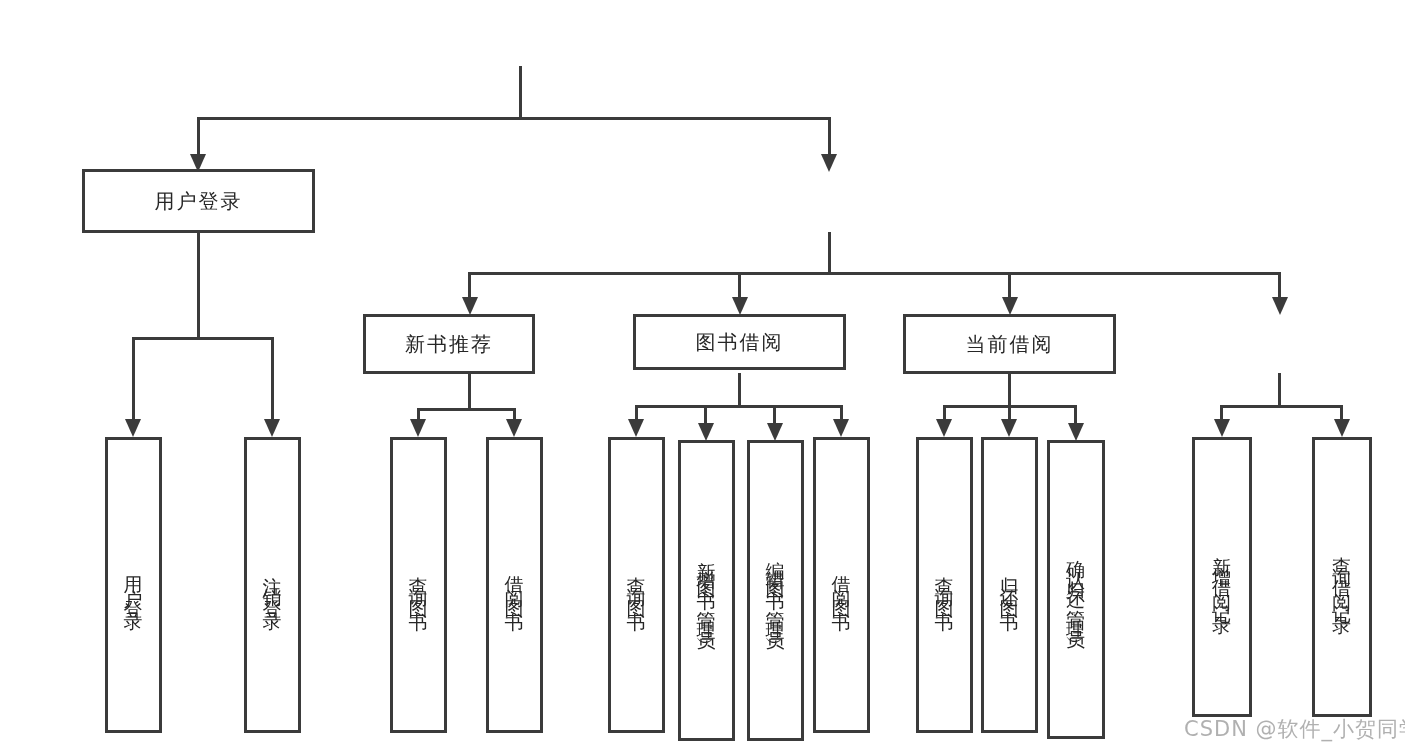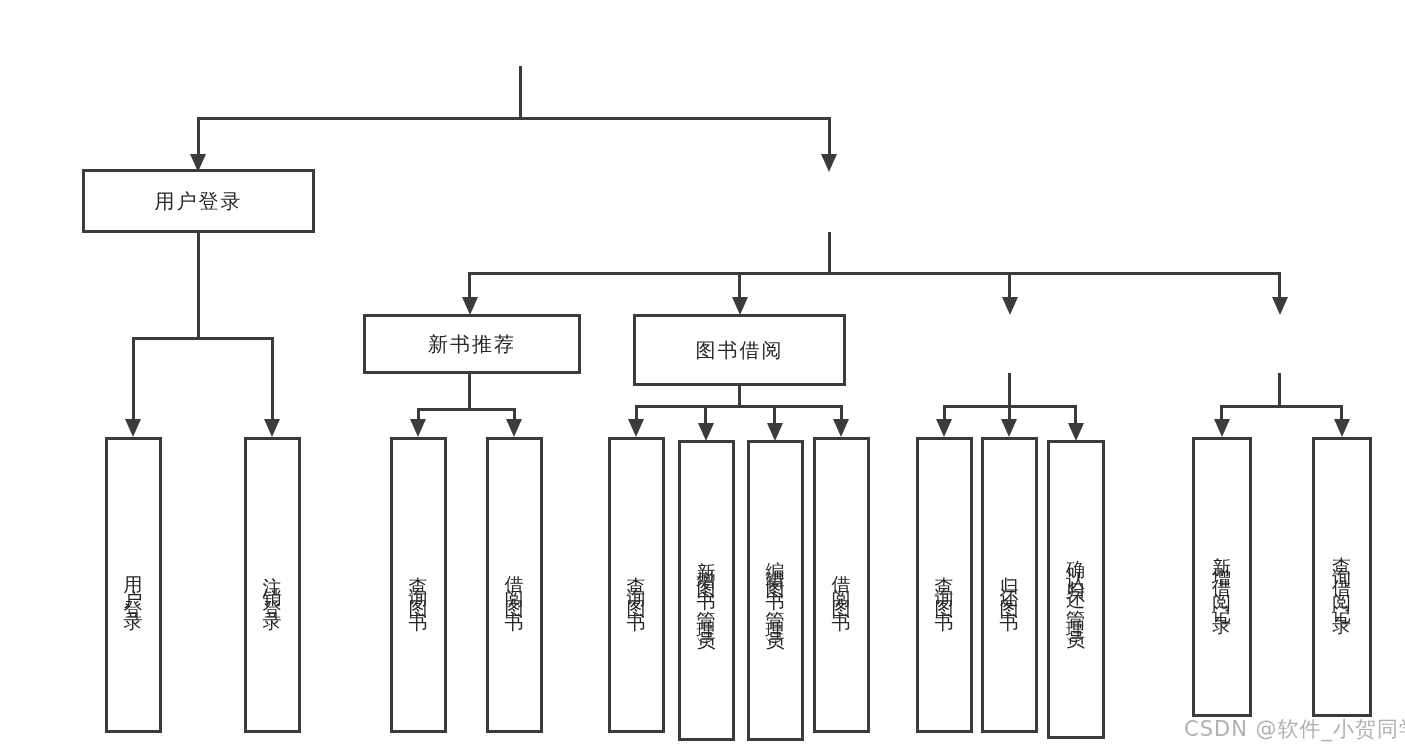--- a/index.html
+++ b/index.html
@@ -112,25 +112,28 @@
       <div class="arrow" style="left: 1068px; top: 423px;"></div>
       <div class="arrow" style="left: 1214px; top: 419px;"></div>
       <div class="arrow" style="left: 1334px; top: 419px;"></div>
     </div>
 
 
   <div class="box h" style="left:82px; top:169px; width:233px; height:64px;">
     <span>用户登录</span>
   </div>
 
-  <div class="box h" style="left:363px; top:314px; width:218px; height:60px;">
+  <div class="box h" style="left:363px; top:314px; width:172px; height:60px;">
     <span>新书推荐</span>
   </div>
-  <div class="box h" style="left:633px; top:314px; width:213px; height:72px;">
+  <div class="box h" style="left:633px; top:314px; width:213px; height:56px;">
     <span>图书借阅</span>
+  </div>
+  <div class="box h" style="left:903px; top:314px; width:213px; height:60px;">
+    <span>当前借阅</span>
   </div>
 
   <div class="box v" style="left:105px; top:437px; width:57px; height:296px;">
     <span>用户登录</span>
   </div>
   <div class="box v" style="left:244px; top:437px; width:57px; height:296px;">
     <span>注销登录</span>
   </div>
 
   <div class="box v" style="left:390px; top:437px; width:57px; height:296px;">

